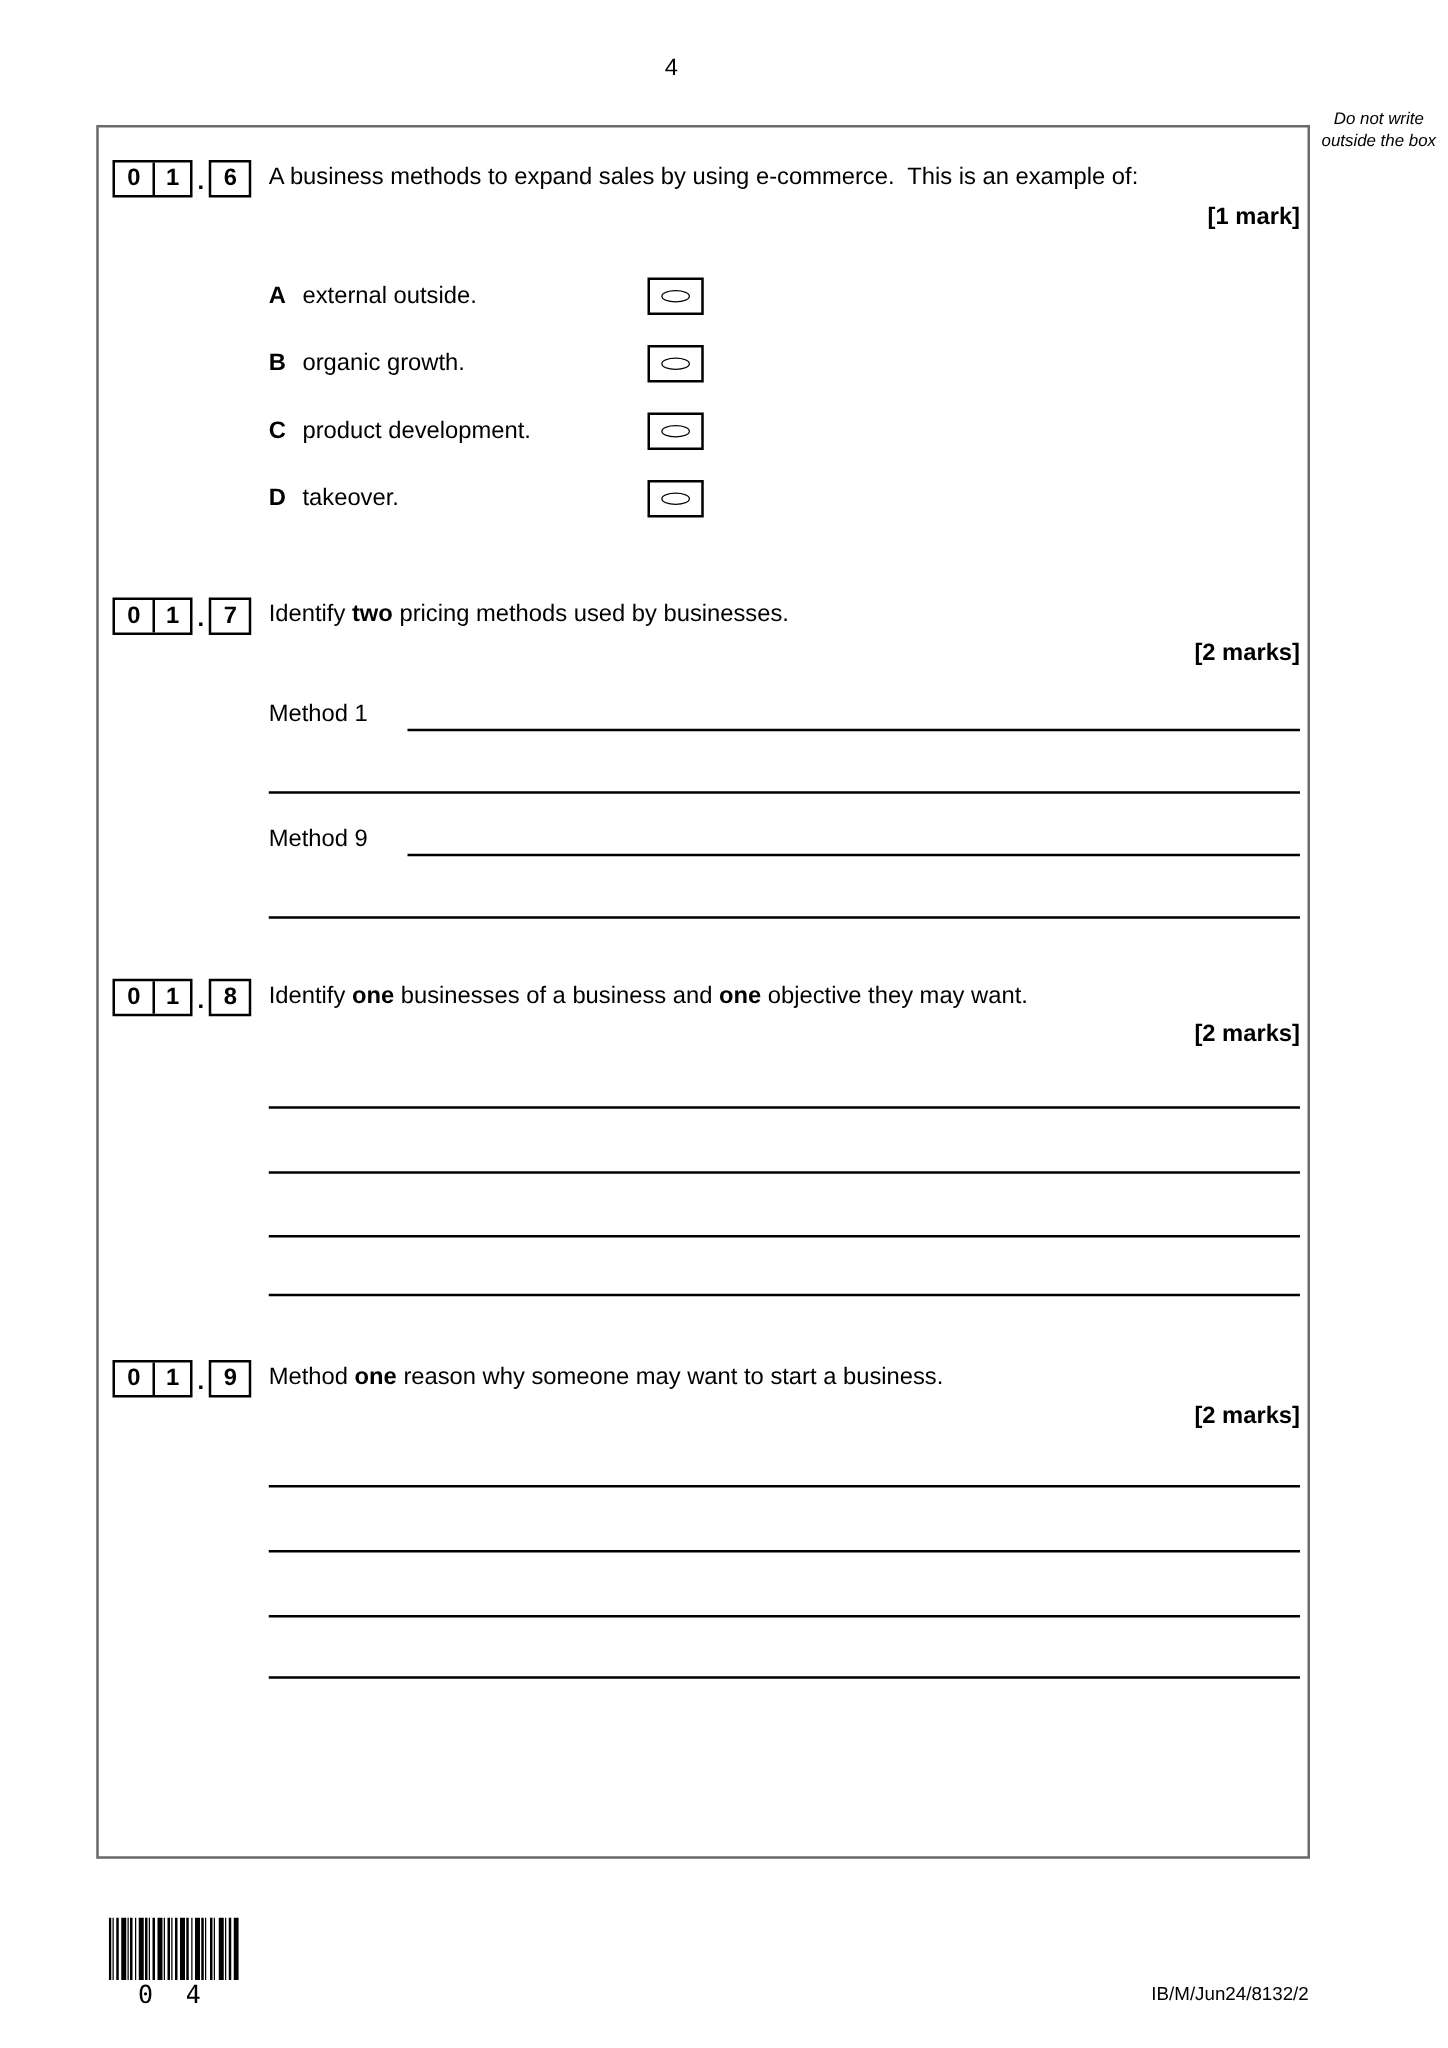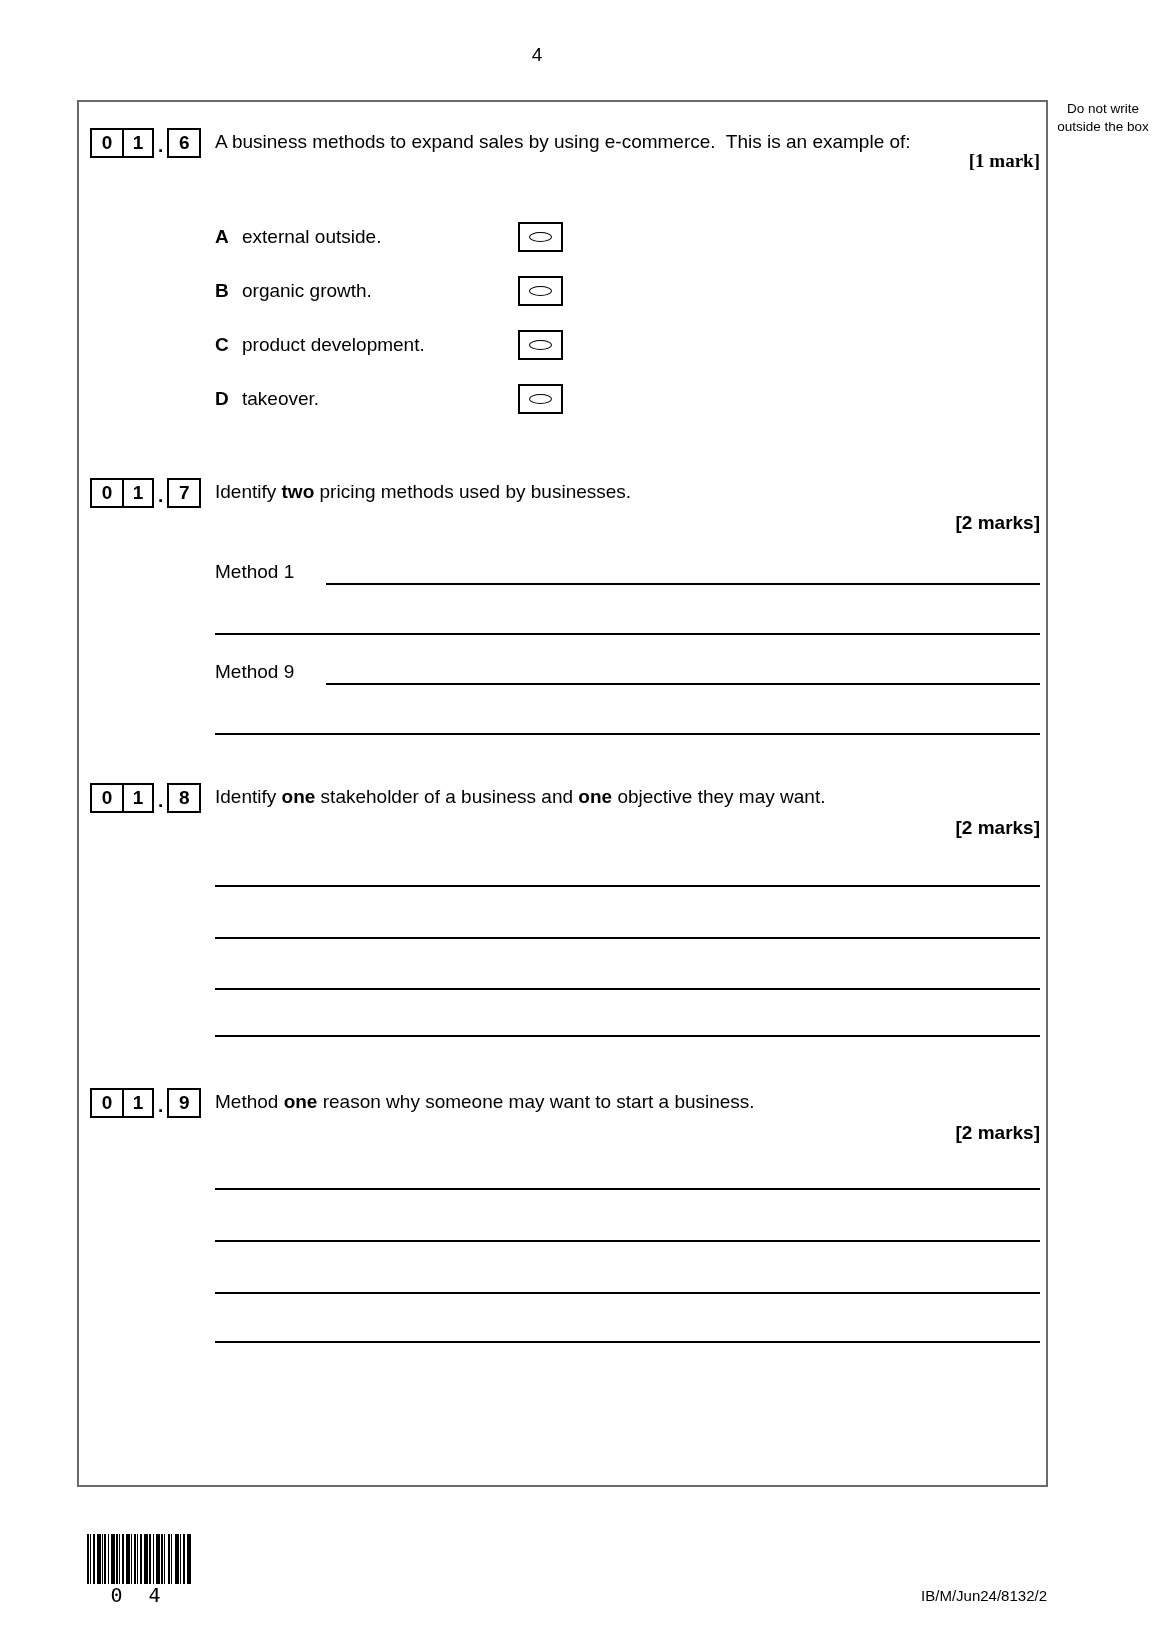--- a/index.html
+++ b/index.html
@@ -14,22 +14,23 @@
     overflow: hidden;
   }
   .page-number {
     position: absolute;
     top: 44px; left: 0; width: 1074px;
     text-align: center;
     font-size: 19px;
   }
   .side-note {
     position: absolute;
-    top: 100px; left: 1050px; width: 106px;
+    top: 86px; left: 1050px; width: 106px;
     font-size: 13.5px;
+    font-style: italic;
     text-align: center;
     line-height: 1.32;
   }
   .main-box {
     position: absolute;
     left: 77px; top: 100px;
     width: 971px; height: 1387px;
     border: 2px solid #6a6a6a;
     background: #fff;
   }
@@ -126,21 +127,21 @@
 
 <div class="qnum" style="left:90px; top:128px;">
   <div class="nb-pair">
     <span class="nb-cell">0</span>
     <span class="nb-cell">1</span>
   </div>
   <span class="nb-dot">.</span>
   <span class="nb-single">6</span>
 </div>
 <div class="qtext" style="top:131px;">A business methods to expand sales by using e-commerce.  This is an example of:</div>
-<div class="marks" style="top:150px;font-family:Liberation Serif, serif;">[1 mark]</div>
+<div class="marks" style="top:163px;">[1 mark]</div>
 
 <div class="opt-row" style="top:222px;">
   <span class="opt-letter">A</span>
   <span>external outside.</span>
 </div>
 <div class="ans-box" style="top:222px;">
     <span class="oval"></span>
   </div>
 
 <div class="opt-row" style="top:276px;">
@@ -187,21 +188,21 @@
 <div class="wline" style="left:215px; top:733px; width:825px;"></div>
 
 <div class="qnum" style="left:90px; top:783px;">
   <div class="nb-pair">
     <span class="nb-cell">0</span>
     <span class="nb-cell">1</span>
   </div>
   <span class="nb-dot">.</span>
   <span class="nb-single">8</span>
 </div>
-<div class="qtext" style="top:786px;"><span>Identify </span><b>one</b><span> stakeholder of a business and </span><b>one</b><span> objective they may want.</span></div>
+<div class="qtext" style="top:786px;"><span>Identify </span><b>one</b><span> businesses of a business and </span><b>one</b><span> objective they may want.</span></div>
 <div class="marks" style="top:817px;">[2 marks]</div>
 
 <div class="wline" style="left:215px; top:885px; width:825px;"></div>
 <div class="wline" style="left:215px; top:937px; width:825px;"></div>
 <div class="wline" style="left:215px; top:988px; width:825px;"></div>
 <div class="wline" style="left:215px; top:1035px; width:825px;"></div>
 
 <div class="qnum" style="left:90px; top:1088px;">
   <div class="nb-pair">
     <span class="nb-cell">0</span>

